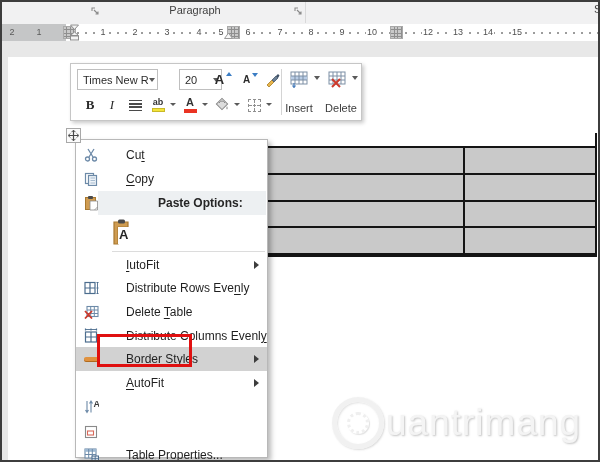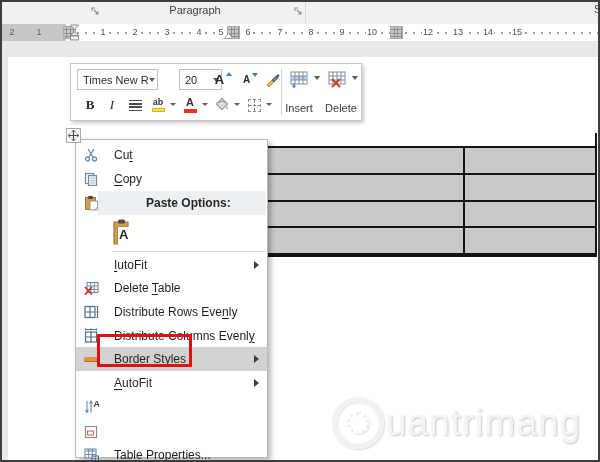--- a/index.html
+++ b/index.html
@@ -59,21 +59,21 @@
   .hl-ab { font-size:9px; font-weight:bold; color:#333; }
   .fc-A { font-size:11px; font-weight:bold; color:#333; }
   .borders-dashed { width:13px; height:13px; border:1px dashed #8f8f8f; position:relative; }
   .borders-dashed:before { content:""; position:absolute; left:50%; top:0; bottom:0; border-left:1px dashed #8f8f8f; }
   .borders-dashed:after { content:""; position:absolute; top:50%; left:0; right:0; border-top:1px dashed #8f8f8f; }
 
   
   .context-menu { position:absolute; left:75px; top:139px; width:193px; height:319px; background:#fff; border:1px solid #b8b8b8; box-shadow:3px 3px 5px rgba(0,0,0,.28); z-index:10; padding-top:3px; font-size:12px; color:#1f1f1f; }
   .mi { position:relative; display:flex; align-items:center; height:24px; }
   .mi-icon { width:30px; display:flex; align-items:center; justify-content:center; flex:none; }
-  .mi-label { margin-left:8px; white-space:nowrap; position:relative; z-index:1; }
+  .mi-label { margin-left:20px; white-space:nowrap; position:relative; z-index:1; }
   .key { text-decoration:underline; text-underline-offset:2px; }
   .sub-arrow { position:absolute; right:8px; width:0; height:0; border-left:5px solid #3d3d3d; border-top:4px solid transparent; border-bottom:4px solid transparent; }
   .mi-paste { height:24px; }
   .paste-band { position:absolute; left:22px; right:1px; top:0; bottom:0; background:#edf0f2; z-index:0; }
   .mi-paste .mi-label { font-weight:bold; color:#262626;padding-left:32px; }
   .paste-btn-row { height:34px; display:flex; align-items:center; }
   .keep-text-btn { margin-left:34px; width:26px; height:30px; display:flex; align-items:center; justify-content:center; position:relative; }
   .menu-sep { height:1px; background:#dcdcdc; margin:2px 2px 2px 36px; }
   .mi-highlight { background:#d2d2d2; }
   .orange-dash { width:15px; height:4px; background:#e0923f; border-radius:2px; box-shadow:0 1px 0 #b06a1e; }
@@ -291,38 +291,38 @@
 
     <div class="mi mi-h22">
       <span class="mi-icon"></span>
       <span class="mi-label"><span class="key">I</span><span>utoFit</span></span>
       <span class="sub-arrow"></span>
     </div>
 
     <div class="mi">
       <span class="mi-icon">
         <svg width="15" height="14" viewBox="0 0 15 14">
-          <rect x="3" y="1.5" width="11" height="10" fill="#fff" stroke="#6d8aa8" stroke-width="1.1"></rect>
-          <path d="M3,5 H14 M3,8.5 H14 M6.7,1.5 V11.5 M10.3,1.5 V11.5" stroke="#6d8aa8" stroke-width="1"></path>
-          <path d="M1,6 L8,13.5 M8,6 L1,13.5" stroke="#cd3a2c" stroke-width="1.8"></path>
-        </svg>
-      </span>
-      <span class="mi-label"><span>Delete </span><span class="key">T</span><span>able</span></span>
-    </div>
-
-    <div class="mi">
-      <span class="mi-icon">
-        <svg width="15" height="14" viewBox="0 0 15 14">
           <rect x="1" y="1.5" width="10" height="11" fill="#fff" stroke="#4c6d8e" stroke-width="1.2"></rect>
           <path d="M6,1.5 V12.5 M1,7 H11" stroke="#4c6d8e" stroke-width="1.2"></path>
           <path d="M12.5,1.5 H14.5 M12.5,7 H14.5 M12.5,12.5 H14.5" stroke="#4c6d8e" stroke-width="1.2"></path>
           <path d="M13.5,1.5 V12.5" stroke="#4c6d8e" stroke-width="0.9"></path>
         </svg>
       </span>
       <span class="mi-label"><span>Distribute Rows Eve</span><span class="key">n</span><span>ly</span></span>
+    </div>
+
+    <div class="mi">
+      <span class="mi-icon">
+        <svg width="15" height="14" viewBox="0 0 15 14">
+          <rect x="3" y="1.5" width="11" height="10" fill="#fff" stroke="#6d8aa8" stroke-width="1.1"></rect>
+          <path d="M3,5 H14 M3,8.5 H14 M6.7,1.5 V11.5 M10.3,1.5 V11.5" stroke="#6d8aa8" stroke-width="1"></path>
+          <path d="M1,6 L8,13.5 M8,6 L1,13.5" stroke="#cd3a2c" stroke-width="1.8"></path>
+        </svg>
+      </span>
+      <span class="mi-label"><span>Delete </span><span class="key">T</span><span>able</span></span>
     </div>
 
     <div class="mi mi-h23">
       <span class="mi-icon">
         <svg width="14" height="15" viewBox="0 0 14 15">
           <rect x="1.5" y="4" width="11" height="10" fill="#fff" stroke="#4c6d8e" stroke-width="1.2"></rect>
           <path d="M7,4 V14 M1.5,9 H12.5" stroke="#4c6d8e" stroke-width="1.2"></path>
           <path d="M1.5,0.5 V2.5 M7,0.5 V2.5 M12.5,0.5 V2.5" stroke="#4c6d8e" stroke-width="1.2"></path>
           <path d="M1.5,1.5 H12.5" stroke="#4c6d8e" stroke-width="0.9"></path>
         </svg>

